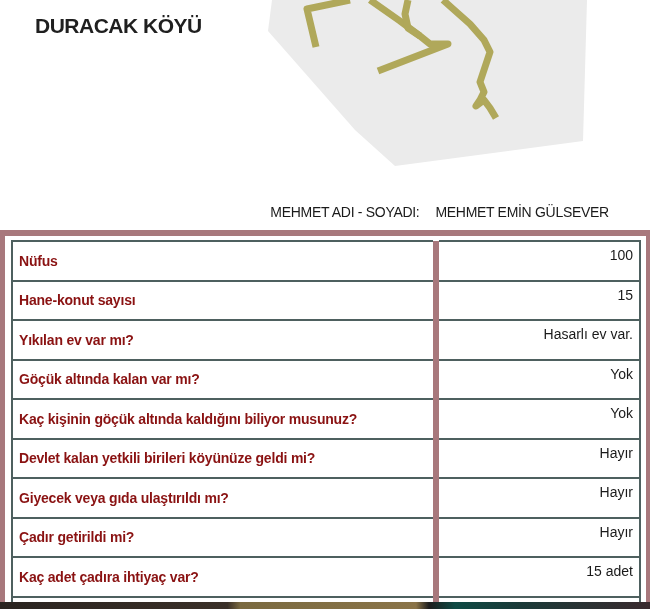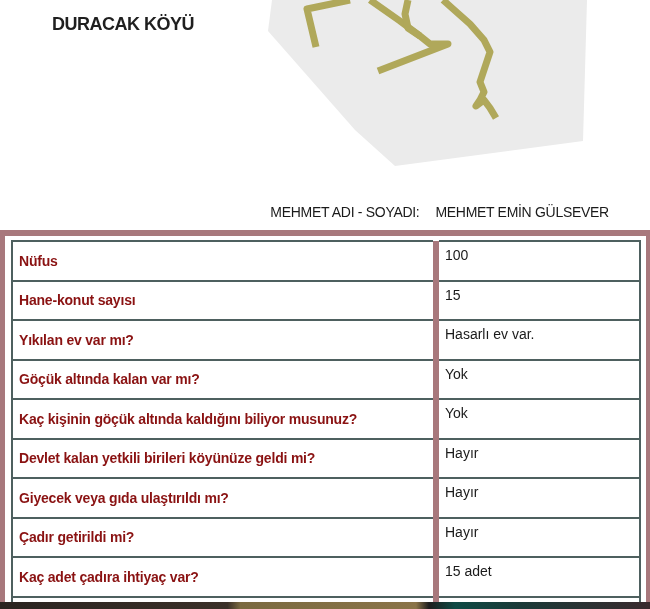--- a/index.html
+++ b/index.html
@@ -2,23 +2,23 @@
 <html><head>
 <meta charset="utf-8">
 <style>
   html, body { margin: 0; padding: 0; }
   body {
     width: 650px; height: 609px; position: relative; overflow: hidden;
     background: #ffffff;
     font-family: "Liberation Sans", "DejaVu Sans", sans-serif;
   }
   .title {
-    position: absolute; left: 52px; top: 14px;
+    position: absolute; left: 35px; top: 14px;
     font-family: "Liberation Sans", sans-serif;
-    font-weight: bold; font-size: 18px; letter-spacing: -0.5px;
+    font-weight: bold; font-size: 21px; letter-spacing: -0.5px;
     color: #1f1f1f;
   }
   .map {
     position: absolute; left: 0; top: 0; width: 650px; height: 170px;
   }
   .muhtar {
     position: absolute; left: 256px; top: 187px;
     font-size: 14px; color: #1a1a1a; line-height: 17px;
     letter-spacing: -0.3px;
   }
@@ -44,21 +44,21 @@
   table.info tr:last-child td { border-bottom: 2px solid #2f3d3c; }
   table.info td.q {
     width: 408px; font-weight: bold; color: #8a1212;
     border-left: 2px solid #4e605f; letter-spacing: -0.2px;
   }
   table.info td.sep {
     width: 6px; padding: 0; background: #a8787c; border-top: none;
   }
   table.info td.a {
     color: #1a1a1a; border-right: 2px solid #4e605f;
-    vertical-align: top; padding-top: 5px;
+    vertical-align: top; padding-top: 5px; text-align: right;
   }
   table.info tr:first-child td.q, table.info tr:first-child td.a { border-top: 2px solid #4e605f; }
   .photo-strip {
     position: absolute; left: 0; top: 602px; width: 650px; height: 7px;
     background: linear-gradient(90deg, #2a2420 0%, #3a3028 35%, #7a6a40 37%, #8a7448 64%, #1e1e1e 66%, #0e4a44 70%, #1a3a38 80%, #3a2a2e 100%);
   }
 </style>
 </head>
 <body>
 

